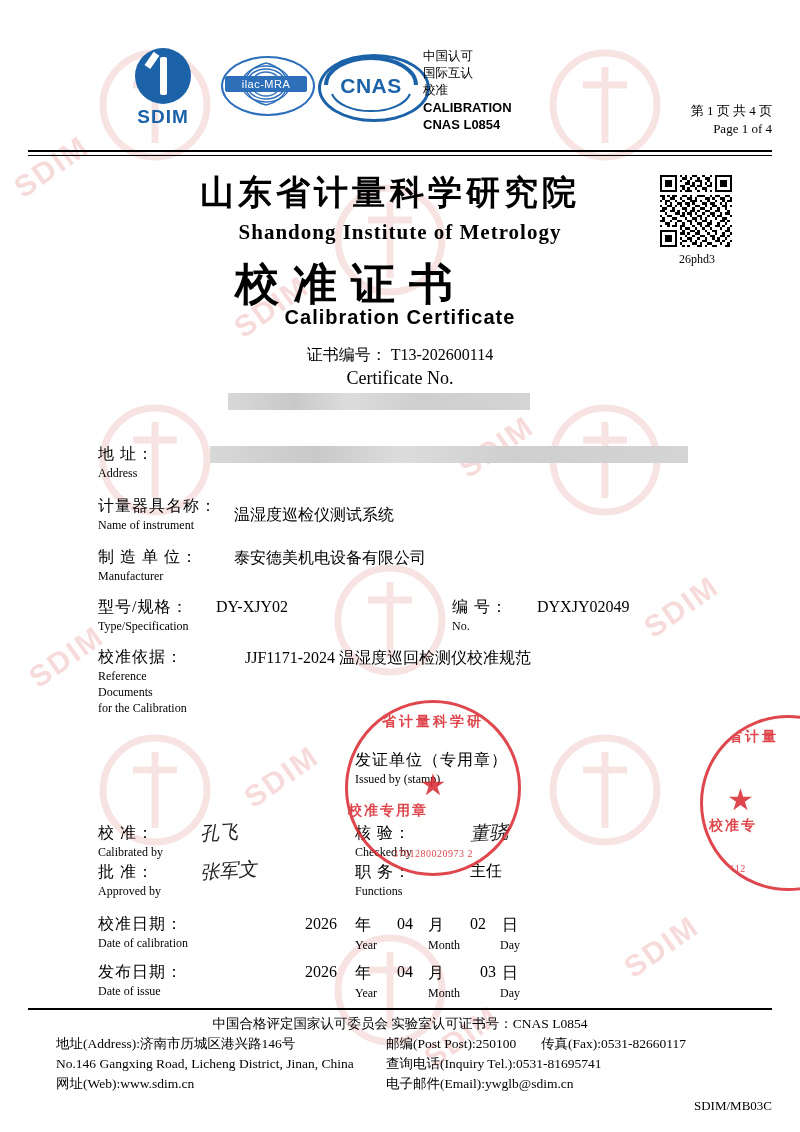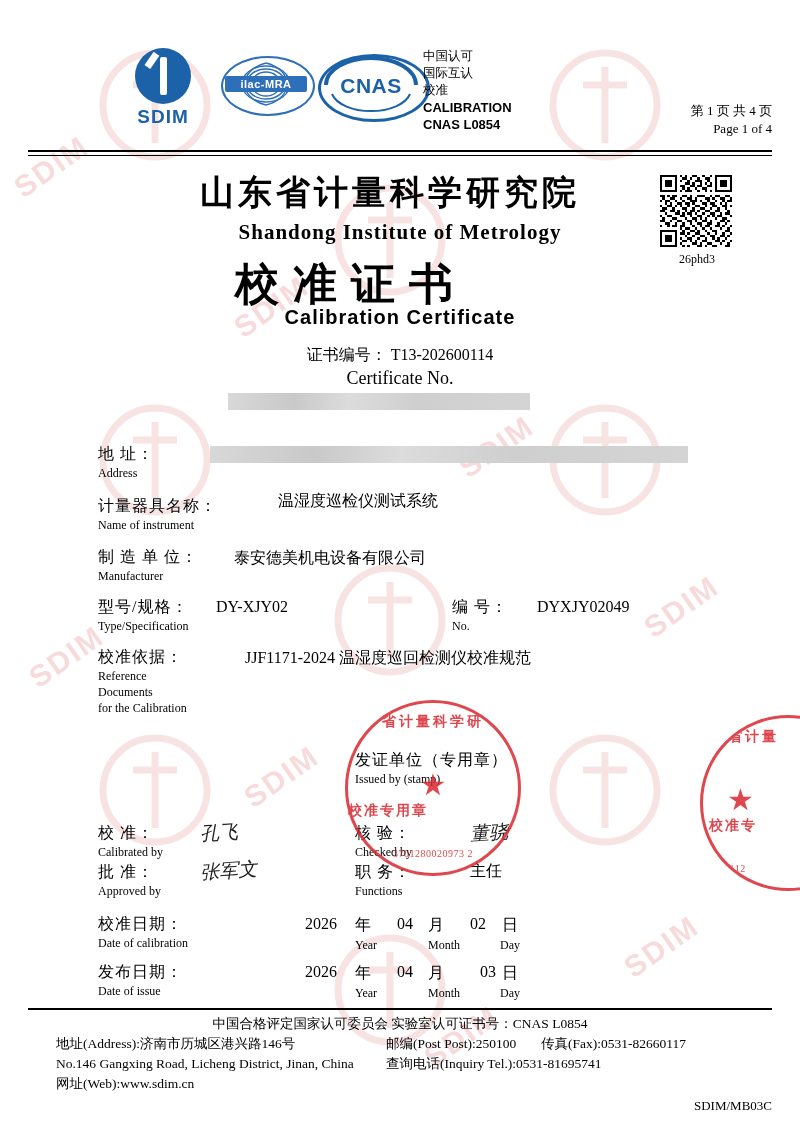--- a/index.html
+++ b/index.html
@@ -115,21 +115,21 @@
     position: absolute;
     left: 4px;
     top: 20px;
     width: 82px;
     height: 16px;
     background: #2e6fba;
     border-radius: 2px;
     color: #fff;
     font-family: "Liberation Sans", sans-serif;
     font-size: 11px;
-    font-weight: bold;
+    font-weight: normal;
     text-align: center;
     line-height: 16px;
     letter-spacing: .5px;
   }
   .ilac-arcs {
     position: absolute;
     left: 6px;
     top: 3px;
     width: 78px;
     height: 50px;
@@ -729,21 +729,21 @@
   <div class="field" style="left:98px; top:444px;">
     <div class="lbl-cn">地        址：</div>
     <div class="lbl-en"> Address</div>
   </div>
   <div class="redacted" style="position:absolute; left:210px; top:446px; width:478px;"></div>
 
   <div class="field" style="left:98px; top:496px;">
     <div class="lbl-cn">计量器具名称：</div>
     <div class="lbl-en">Name of instrument</div>
   </div>
-  <div class="val" style="position:absolute; left:234px; top:491px;margin-left:44px;">温湿度巡检仪测试系统</div>
+  <div class="val" style="position:absolute; left:234px; top:505px;">温湿度巡检仪测试系统</div>
 
   <div class="field" style="left:98px; top:547px;">
     <div class="lbl-cn">制 造 单 位：</div>
     <div class="lbl-en">Manufacturer</div>
   </div>
   <div class="val" style="position:absolute; left:234px; top:548px;">泰安德美机电设备有限公司</div>
 
   <div class="field" style="left:98px; top:597px;">
     <div class="lbl-cn">型号/规格：</div>
     <div class="lbl-en">Type/Specification</div>
@@ -848,17 +848,18 @@
       <div class="c1" style="padding-left:28px;">地址(Address):济南市历城区港兴路146号</div>
       <div style="width:155px;">邮编(Post Post):250100</div>
       <div class="c2">传真(Fax):0531-82660117</div>
     </div>
     <div class="row">
       <div class="c1" style="padding-left:28px;">No.146 Gangxing Road, Licheng District, Jinan, China</div>
       <div class="c2">查询电话(Inquiry Tel.):0531-81695741</div>
     </div>
     <div class="row">
       <div class="c1" style="padding-left:28px;">网址(Web):www.sdim.cn</div>
+      <div class="c2">电子邮件(Email):ywglb@sdim.cn</div>
     </div>
   </div>
   <div class="footer-code">SDIM/MB03C</div>
 
 </div>
 
 </body></html>

